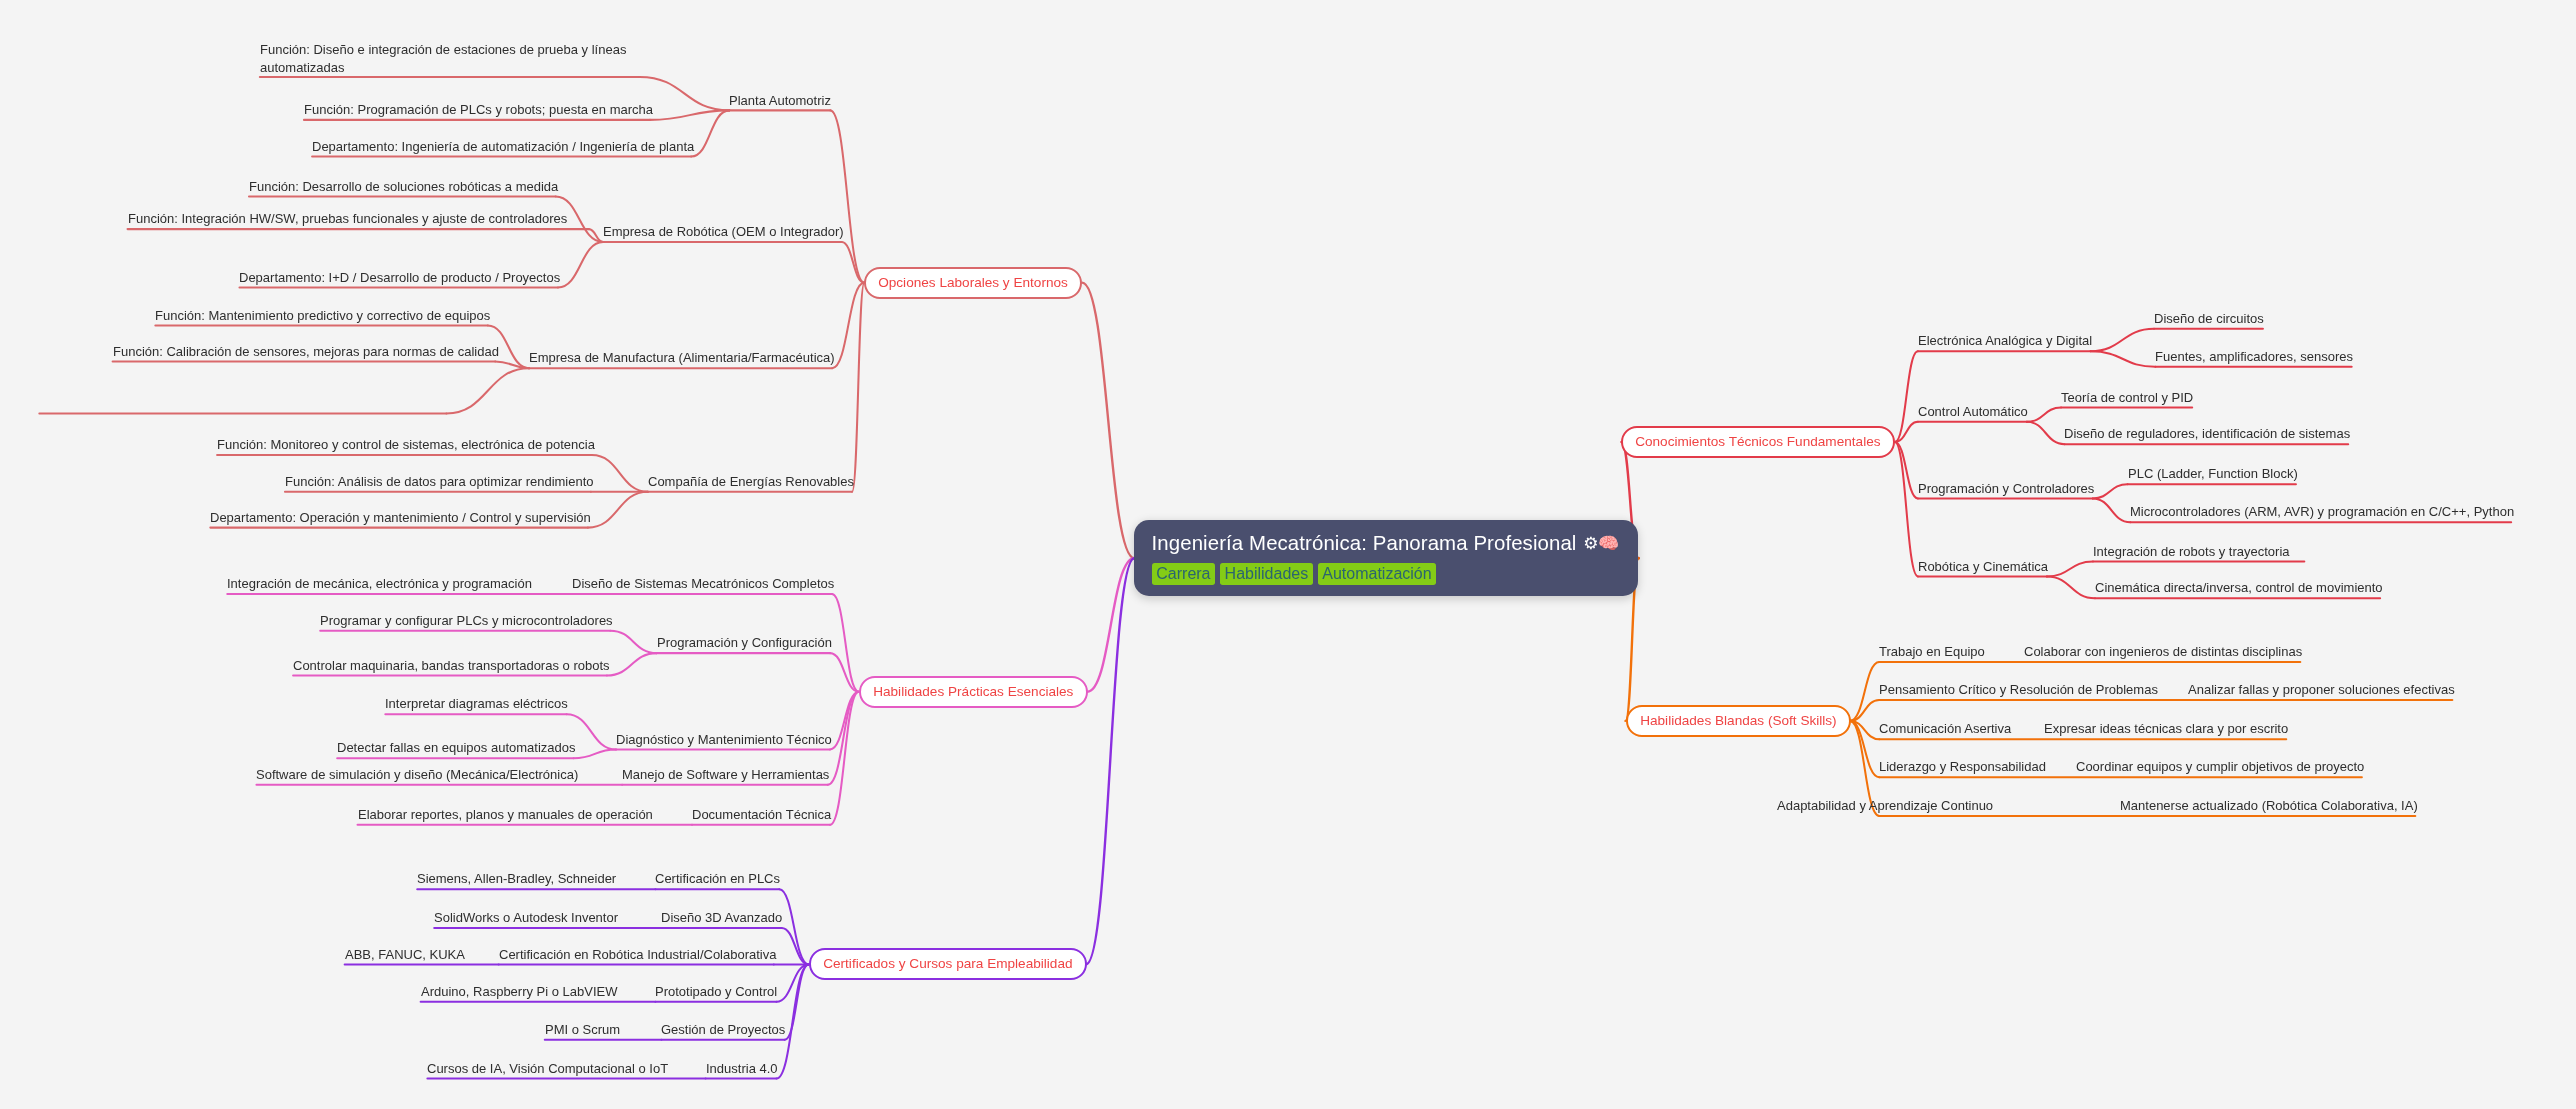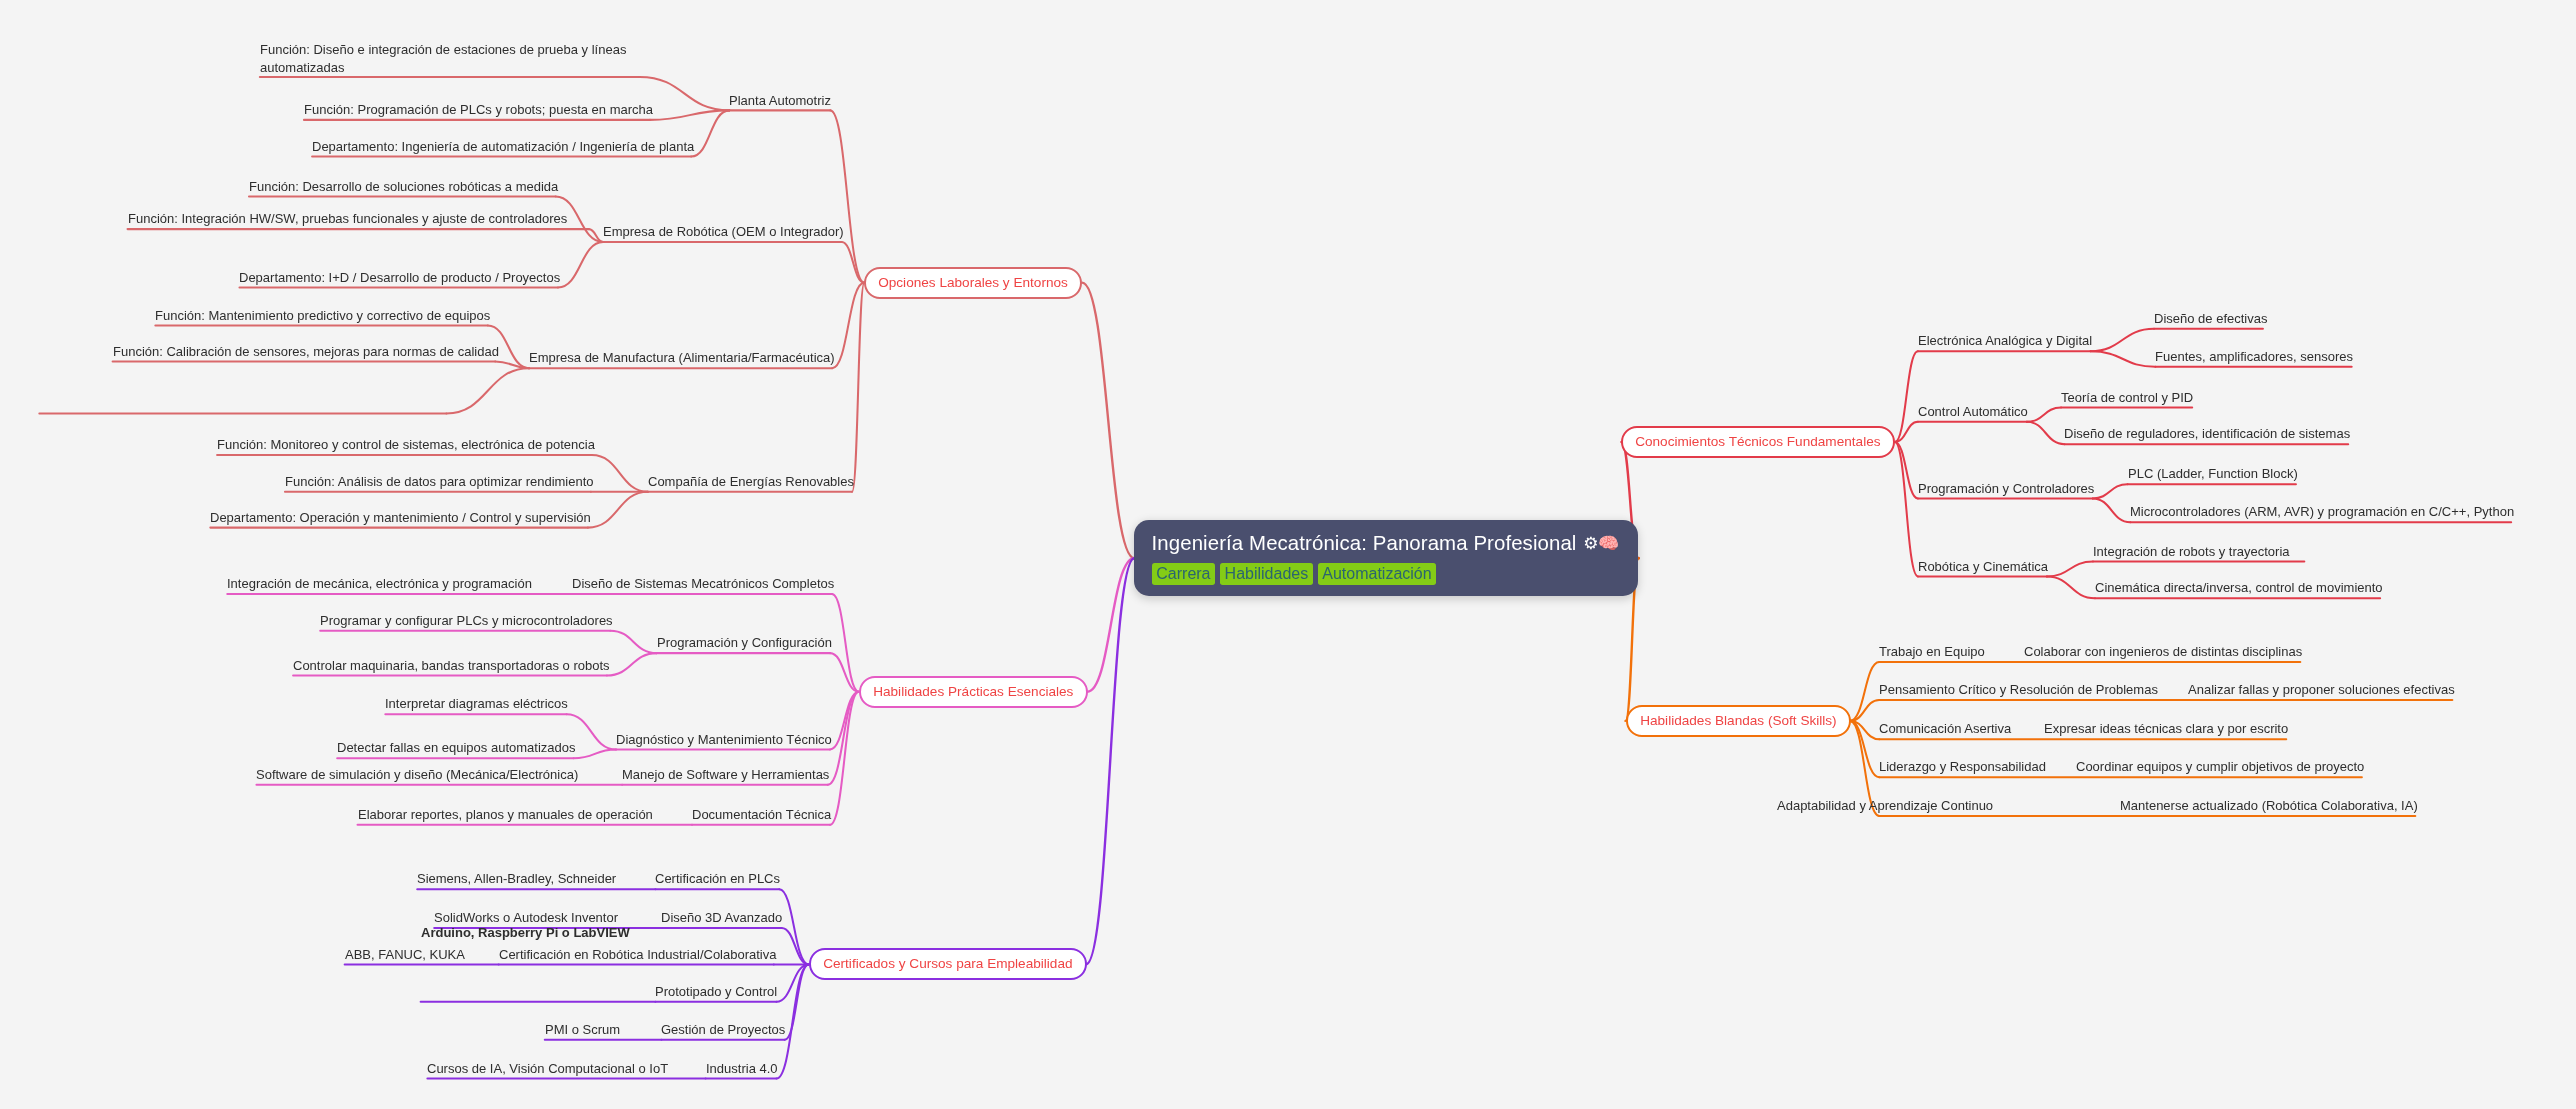--- a/index.html
+++ b/index.html
@@ -221,32 +221,32 @@
   <div class="node txt" style="left:655px;top:870px;">Certificación en PLCs</div>
   <div class="node txt" style="left:417px;top:870px;">Siemens, Allen-Bradley, Schneider</div>
 
   <div class="node txt" style="left:661px;top:909px;">Diseño 3D Avanzado</div>
   <div class="node txt" style="left:434px;top:909px;">SolidWorks o Autodesk Inventor</div>
 
   <div class="node txt" style="left:499px;top:946px;">Certificación en Robótica Industrial/Colaborativa</div>
   <div class="node txt" style="left:345px;top:946px;">ABB, FANUC, KUKA</div>
 
   <div class="node txt" style="left:655px;top:983px;">Prototipado y Control</div>
-  <div class="node txt" style="left:421px;top:924px;font-weight:bold;">Arduino, Raspberry Pi o LabVIEW</div>
+  <div class="node txt" style="left:421px;top:983px;">Arduino, Raspberry Pi o LabVIEW</div>
 
   <div class="node txt" style="left:661px;top:1021px;">Gestión de Proyectos</div>
   <div class="node txt" style="left:545px;top:1021px;">PMI o Scrum</div>
 
   <div class="node txt" style="left:706px;top:1060px;">Industria 4.0</div>
   <div class="node txt" style="left:427px;top:1060px;">Cursos de IA, Visión Computacional o IoT</div>
 
   <div class="node pill" id="pill-tecnicos" style="left: 1621px; top: 426px; border-color: rgb(226, 59, 74);">Conocimientos Técnicos Fundamentales</div>
 
   <div class="node txt" style="left:1918px;top:332px;">Electrónica Analógica y Digital</div>
-  <div class="node txt" style="left:2154px;top:310px;">Diseño de efectivas</div>
+  <div class="node txt" style="left:2154px;top:310px;">Diseño de circuitos</div>
   <div class="node txt" style="left:2155px;top:348px;">Fuentes, amplificadores, sensores</div>
 
   <div class="node txt" style="left:1918px;top:403px;">Control Automático</div>
   <div class="node txt" style="left:2061px;top:389px;">Teoría de control y PID</div>
   <div class="node txt" style="left:2064px;top:425px;">Diseño de reguladores, identificación de sistemas</div>
 
   <div class="node txt" style="left:1918px;top:480px;">Programación y Controladores</div>
   <div class="node txt" style="left:2128px;top:465px;">PLC (Ladder, Function Block)</div>
   <div class="node txt" style="left:2130px;top:503px;">Microcontroladores (ARM, AVR) y programación en C/C++, Python</div>
 

